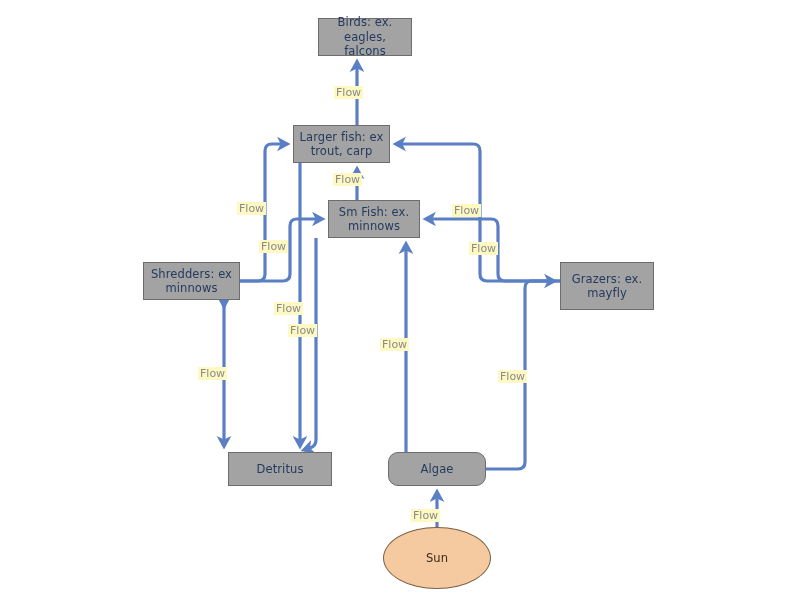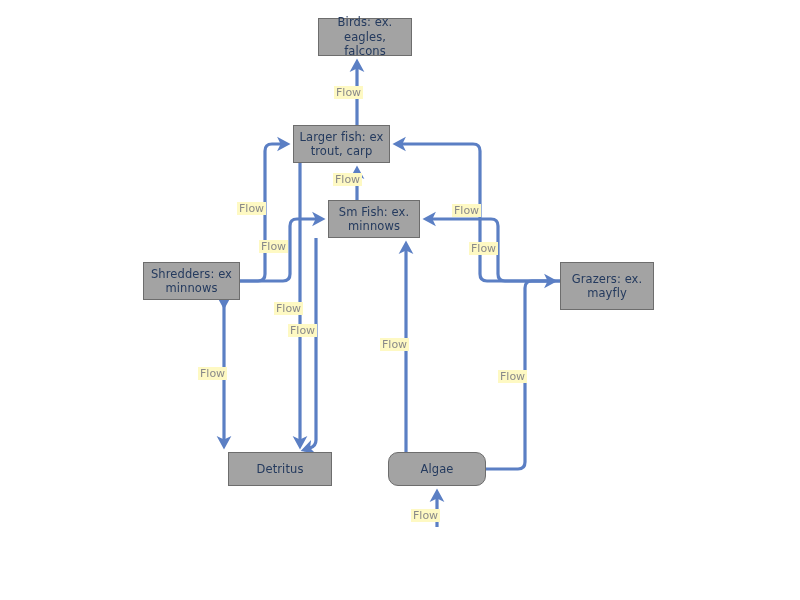--- a/index.html
+++ b/index.html
@@ -122,20 +122,23 @@
   </div>
 
   <div class="node box" style="left:228px; top:452px; width:104px; height:34px;">
     <span>Detritus</span>
   </div>
 
   <div class="node box" style="left:388px; top:452px; width:98px; height:34px;border-radius:10px;">
     <span>Algae</span>
   </div>
 
+  <div class="node ellipse" style="left:383px; top:527px; width:108px; height:62px;">
+    <span>Sun</span>
+  </div>
 
   <div class="edge-label" style="left:334px; top:86px;"><span>Flow</span></div>
 
   <div class="edge-label" style="left:333px; top:173px;"><span>Flow</span></div>
 
   <div class="edge-label" style="left:237px; top:202px;"><span>Flow</span></div>
 
   <div class="edge-label" style="left:259px; top:240px;"><span>Flow</span></div>
 
   <div class="edge-label" style="left:452px; top:204px;"><span>Flow</span></div>

